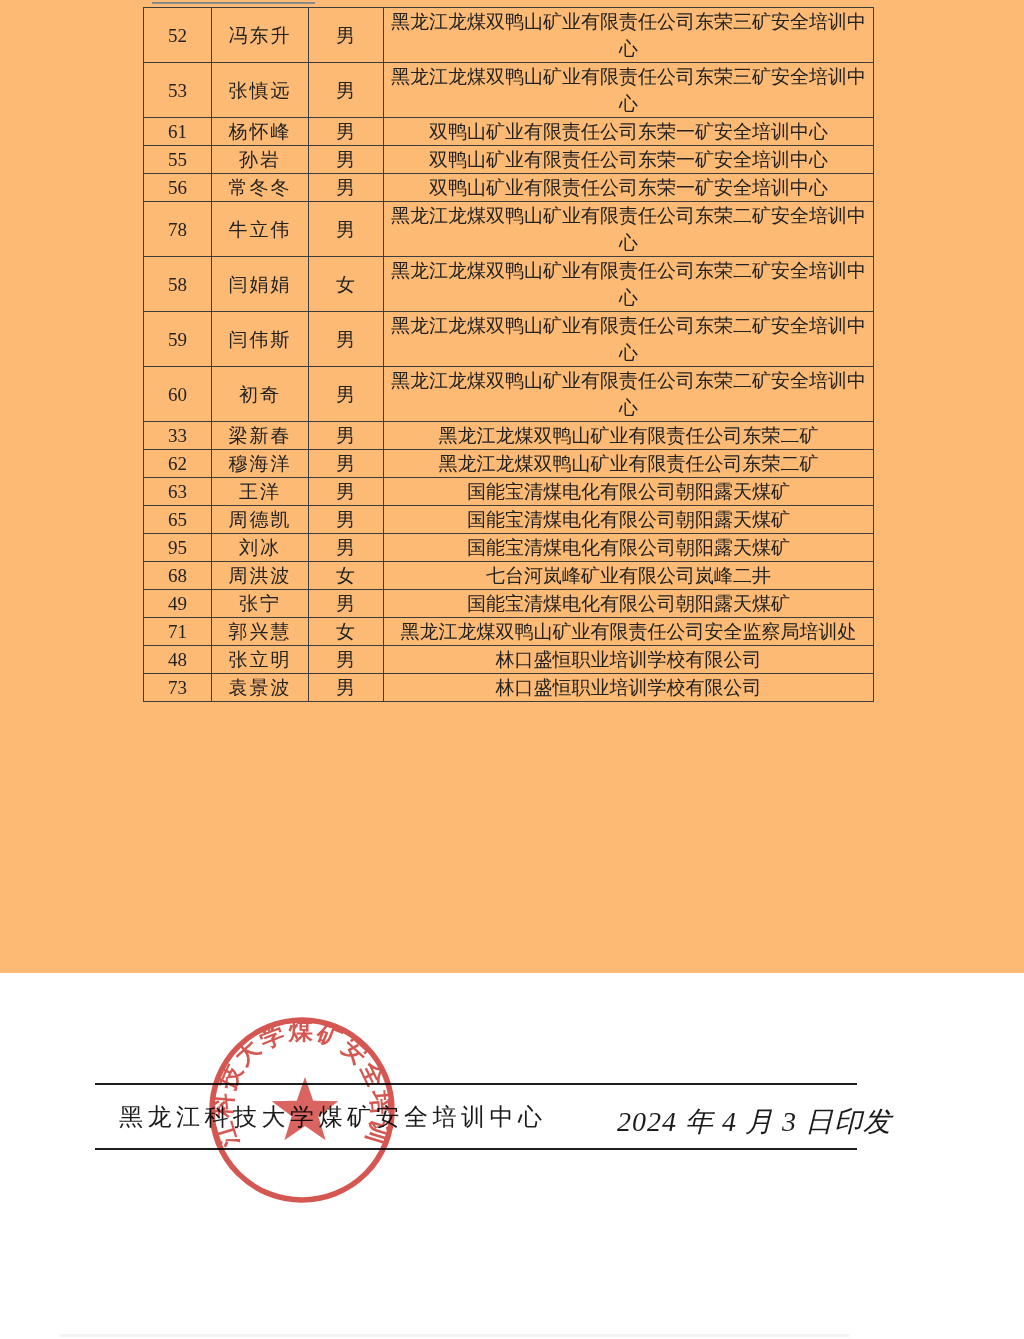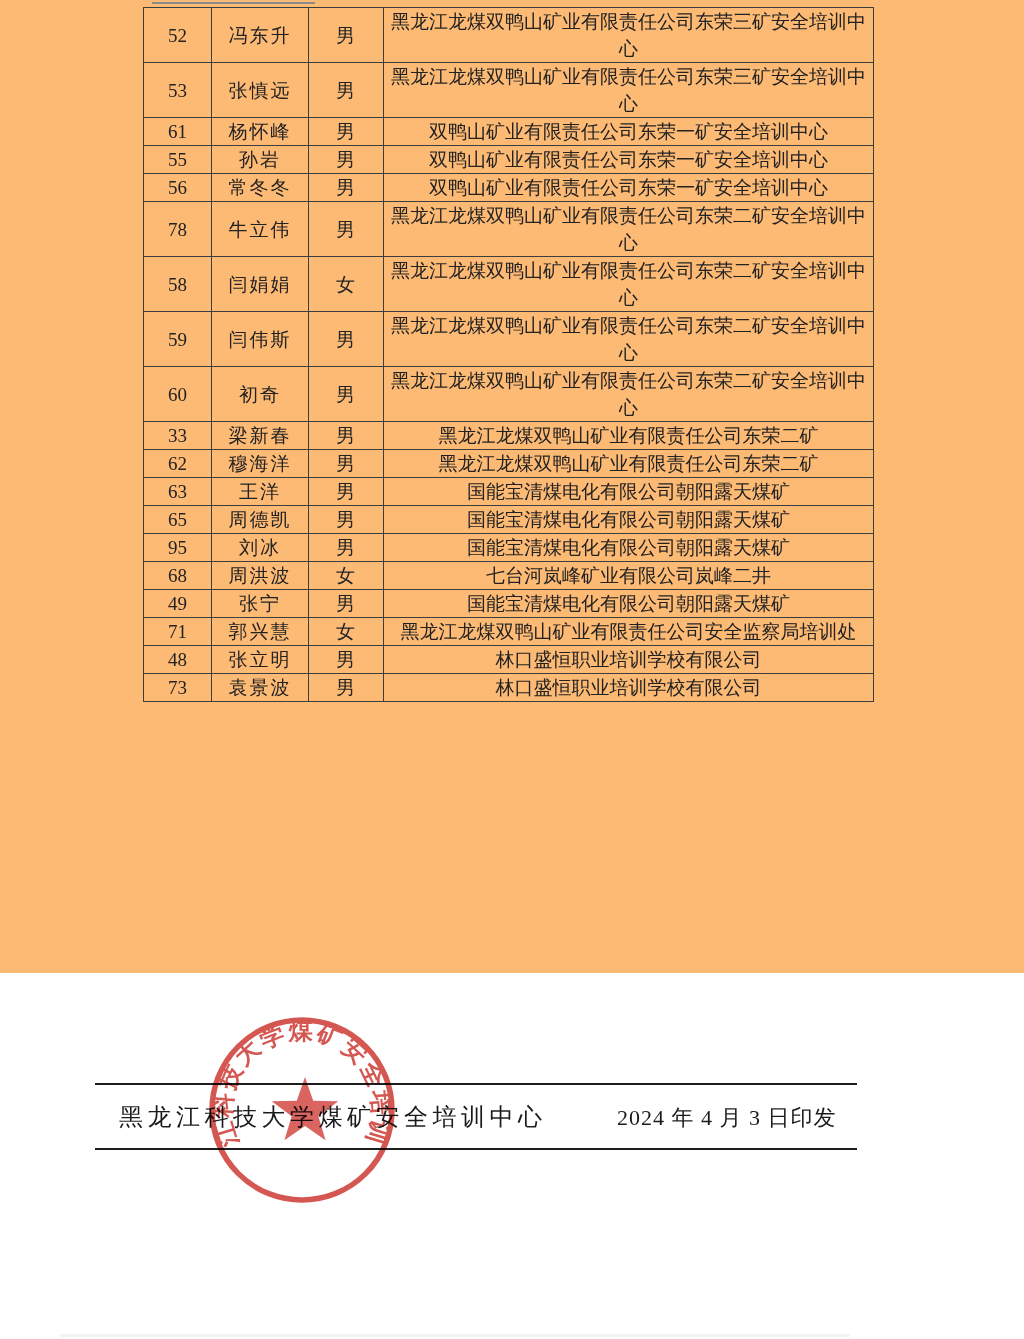--- a/index.html
+++ b/index.html
@@ -34,21 +34,21 @@
   .rule{position:absolute;left:95px;width:762px;height:2px;background:#1d1d1d;}
   .rule-top{top:1083px;}
   .rule-bottom{top:1148px;}
 
   .footer-issuer{
     position:absolute;left:119px;top:1101px;
     font-size:24px;letter-spacing:4.5px;color:#1b1b1b;white-space:nowrap;
   }
   .footer-date{
     position:absolute;left:617px;top:1103px;
-    font-size:22px;letter-spacing:1px;color:#1b1b1b;white-space:nowrap;
+    font-size:28px;letter-spacing:1px;color:#1b1b1b;white-space:nowrap;font-style:italic;
   }
 
   
   .seal{
     position:absolute;left:195px;top:1003px;width:214px;height:214px;
     mix-blend-mode:multiply;opacity:0.88;
   }
   .seal text{
     font-family:"Liberation Serif","DejaVu Serif",serif;
     font-size:24px;font-weight:bold;letter-spacing:2.5px;

